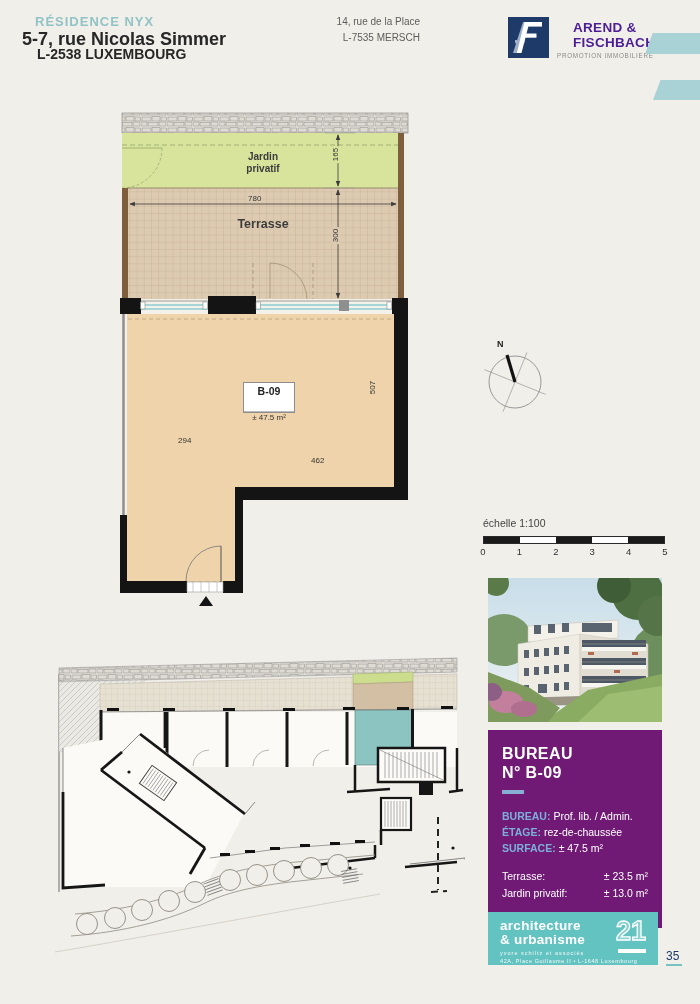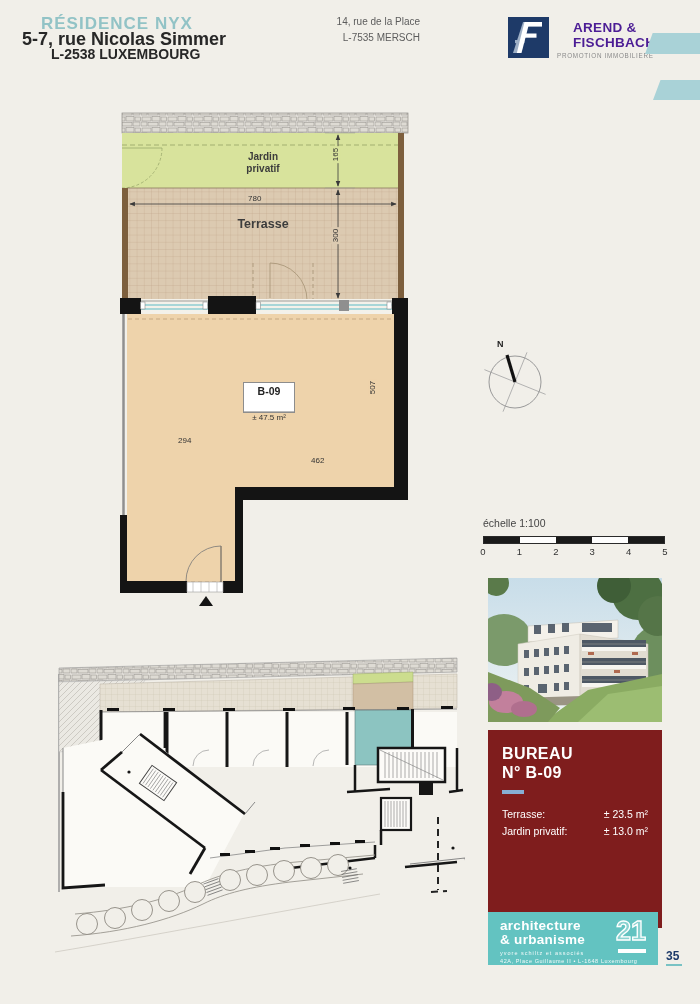--- a/index.html
+++ b/index.html
@@ -1,23 +1,23 @@
 <!DOCTYPE html>
 <html><head>
 <meta charset="utf-8">
 <style>
   html,body{margin:0;padding:0;}
   .page{position:relative;width:700px;height:1004px;background:#f1efe9;
         font-family:"Liberation Sans",sans-serif;overflow:hidden;color:#2b2b2b;}
   .abs{position:absolute;}
 
   
-  .res-name{left:35px;top:14px;font-size:17px;font-weight:bold;letter-spacing:1px;color:#92c3c6;margin-left:6px;}
+  .res-name{left:35px;top:14px;font-size:13px;font-weight:bold;letter-spacing:1px;color:#92c3c6;}
   .addr1{left:22px;top:29px;font-size:18px;font-weight:bold;color:#272727;}
-  .addr2{left:51px;top:46px;font-size:14px;font-weight:bold;color:#272727;}
+  .addr2{left:37px;top:46px;font-size:14px;font-weight:bold;color:#272727;}
   .promoter{left:180px;top:14px;width:240px;text-align:right;font-size:10px;line-height:15.5px;color:#5c5c5c;}
   .af-logo-box{left:508px;top:17px;width:41px;height:41px;}
   .af-name{left:557px;top:20px;font-size:13.5px;line-height:15px;font-weight:bold;color:#4c1d95;letter-spacing:.3px;margin-left:16px;}
   .af-tagline{left:557px;top:52px;font-size:6.3px;letter-spacing:.7px;color:#8a8a8a;}
   .stripe1{left:645px;top:33px;width:55px;height:21px;background:#a9d2d7;
            clip-path:polygon(14% 0,100% 0,100% 100%,0 100%);}
   .stripe2{left:653px;top:80px;width:47px;height:20px;background:#a9d2d7;
            clip-path:polygon(16% 0,100% 0,100% 100%,0 100%);}
 
   
@@ -50,41 +50,41 @@
   .scale-bar span{flex:1;}
   .sb-b{background:#1a1a1a;}
   .sb-w{background:#fdfdfd;}
   .scale-ticks{position:relative;height:13px;margin-top:2px;}
   .scale-ticks span{position:absolute;transform:translateX(-50%);font-size:9.5px;color:#333;}
 
   
   .photo-svg{left:488px;top:578px;width:174px;height:144px;}
 
   
-  .info-box{left:488px;top:730px;width:174px;height:198px;background:#7f1d1d;color:#fff;
+  .info-box{left:488px;top:730px;width:174px;height:198px;background:#701a75;color:#fff;
             box-sizing:border-box;padding:14px 14px 0 14px;}
   .ib-title{font-size:16px;font-weight:bold;letter-spacing:.4px;line-height:19px;}
   .ib-dash{width:22px;height:4px;background:#87aed3;margin-top:8px;}
   .ib-rows{margin-top:14px;font-size:10.5px;line-height:16px;}
   .ib-label{font-weight:bold;color:#7cb0da;margin-right:3px;}
   .ib-extra{margin-top:12px;font-size:10.5px;line-height:17px;text-align:right;}
   .ib-xrow{display:flex;justify-content:space-between;}
 
   
   .arch-box{left:488px;top:912px;width:170px;height:53px;background:#63c3c1;color:#fff;
             box-sizing:border-box;padding:7px 12px 0 12px;}
   .arch-row{display:flex;align-items:flex-start;}
   .arch-lines{font-size:13.5px;font-weight:bold;line-height:14px;letter-spacing:.3px;}
   .arch-num{margin-left:auto;font-size:27px;font-weight:bold;line-height:24px;
             color:rgba(255,255,255,.25);-webkit-text-stroke:1.3px #fff;}
   .arch-sub1{margin-top:3px;font-size:5.5px;letter-spacing:1px;color:rgba(255,255,255,.92);}
   .arch-bar{position:absolute;right:12px;top:37px;width:28px;height:4px;background:#fff;}
   .arch-sub2{margin-top:2px;font-size:5.5px;letter-spacing:.6px;color:rgba(255,255,255,.92);}
 
-  .page-num{left:666px;top:949px;font-size:12px;font-weight:bold;color:#1d3a6a;}
+  .page-num{left:666px;top:949px;font-size:12px;font-weight:normal;color:#1d3a6a;}
   .page-num-line{left:666px;top:964px;width:16px;height:2px;background:#79c2c4;}
 
   
   .site-svg{left:45px;top:652px;width:420px;height:350px;}
 </style>
 </head>
 <body>
 
 <div class="page">
 
@@ -339,20 +339,31 @@
     <polygon points="0,144 0,94 42,110 72,130 60,144" fill="#7e9a5c"></polygon>
     <ellipse cx="18" cy="124" rx="17" ry="11" fill="#c2809c"></ellipse>
     <ellipse cx="36" cy="131" rx="13" ry="8" fill="#b06f8e"></ellipse>
     <ellipse cx="4" cy="114" rx="10" ry="9" fill="#8e5f86"></ellipse>
   </svg>
 
   <div class="abs info-box">
     <div class="ib-title">BUREAU</div>
     <div class="ib-title">N° B-09</div>
     <div class="ib-dash"></div>
+    <div class="ib-rows">
+      <div>
+        <span class="ib-label">BUREAU:</span><span>Prof. lib. / Admin.</span>
+      </div>
+      <div>
+        <span class="ib-label">ÉTAGE:</span><span>rez-de-chaussée</span>
+      </div>
+      <div>
+        <span class="ib-label">SURFACE:</span><span>± 47.5 m²</span>
+      </div>
+    </div>
     <div class="ib-extra">
       <div class="ib-xrow">
         <span>Terrasse:</span>
           <span>± 23.5 m²</span>
       </div>
       <div class="ib-xrow">
         <span>Jardin privatif:</span>
           <span>± 13.0 m²</span>
       </div>
     </div>

